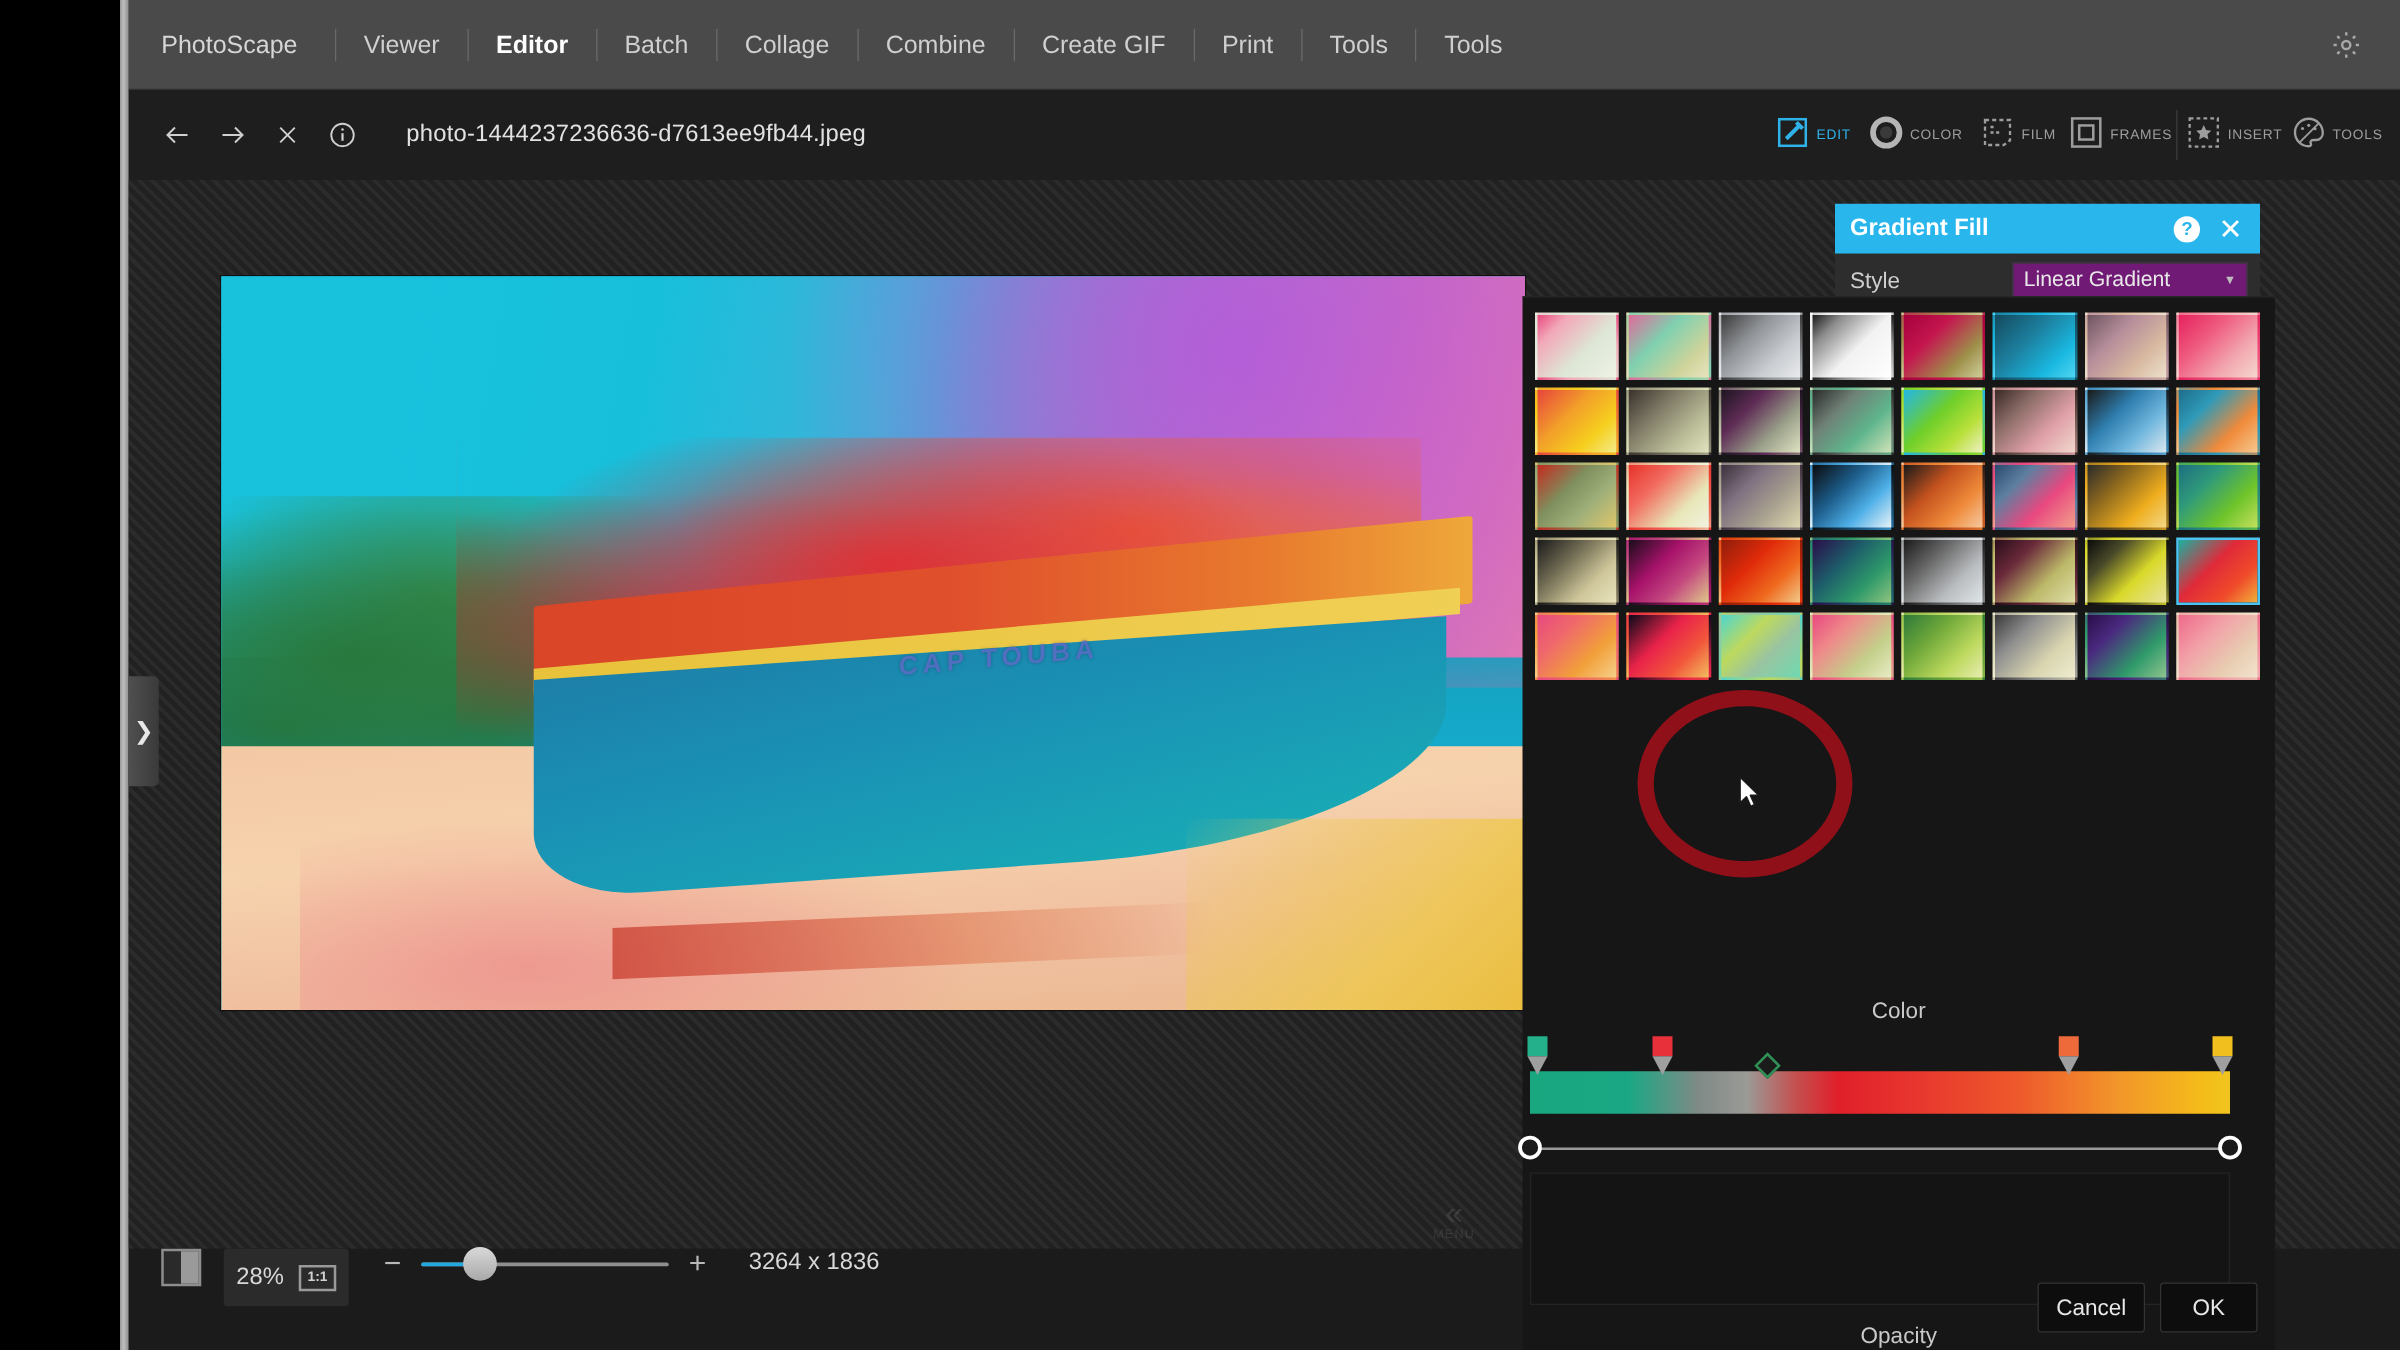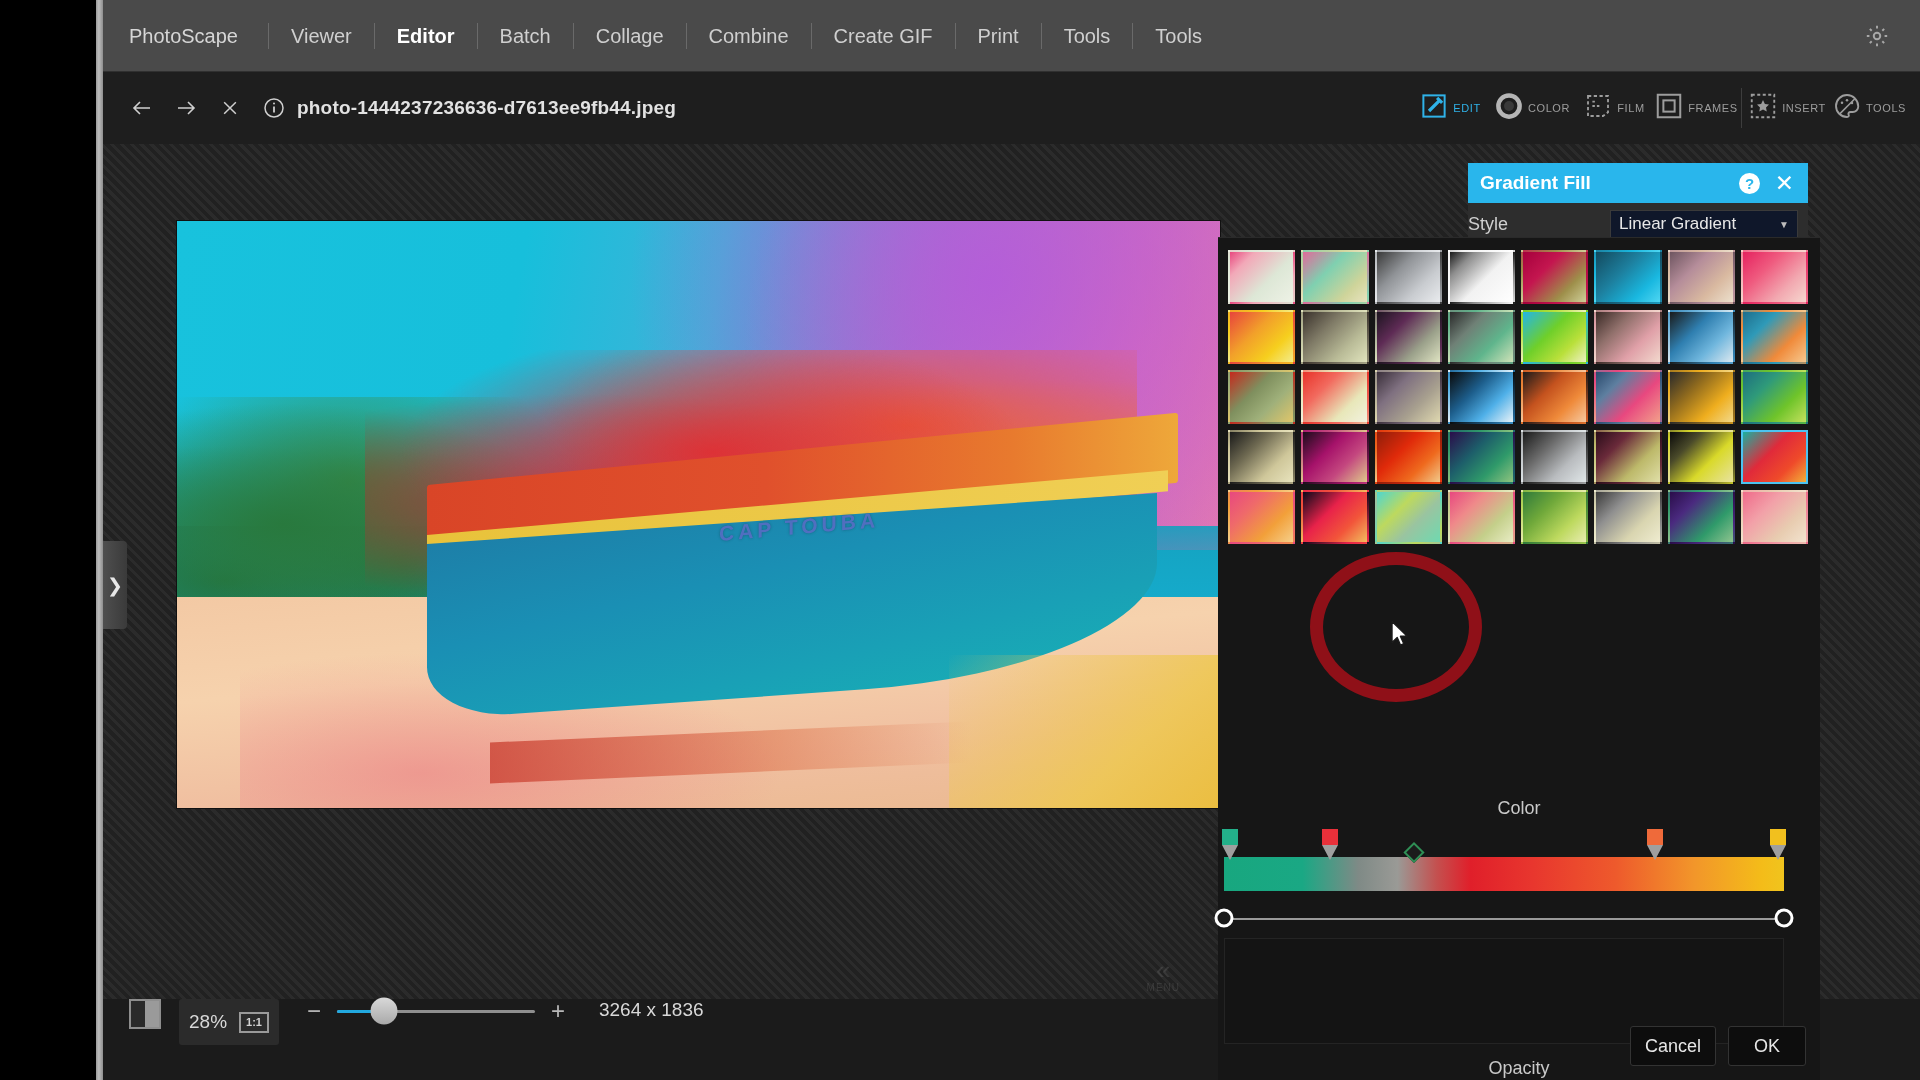--- a/index.html
+++ b/index.html
@@ -53,21 +53,21 @@
   
   .pathbar {
     position: absolute; left: 103px; top: 72px; width: 1817px; height: 72px;
     background: #1e1e1e;
     display: flex; align-items: center;
   }
   .nav-icons { display:flex; align-items:center; gap: 18px; padding-left: 26px; }
   .nav-ic { width: 26px; height: 26px; display:flex; align-items:center; justify-content:center;
             color:#cfcfcf; }
   .filename {
-    margin-left: 10px; font-size: 19px; color: #e2e2e2; letter-spacing: .2px; font-weight: bold;
+    margin-left: 38px; font-size: 19px; color: #e2e2e2; letter-spacing: .2px;
   }
 
   
   .toolbar {
     position: absolute; right: 10px; top: 0; height: 72px;
     display:flex; align-items:center;
   }
   .tool {
     width: 82px; height: 72px;
     display:flex; flex-direction: row; align-items:center; justify-content:center;
@@ -233,24 +233,24 @@
     background:#fff; color:#29b6ec; font-size:15px; font-weight:bold;
     display:flex; align-items:center; justify-content:center;
   }
   .gf-title .gf-close {
     position:absolute; right:14px; color:#fff; font-size:23px; line-height:1;
   }
   .gf-style-row {
     position:absolute; left:1468px; top:203px; width:340px; height:42px;
     background:#2d2d2d; display:flex; align-items:center;
   }
-  .gf-style-label { font-size:18px; color:#cfcfcf; }
+  .gf-style-label { margin-left:12px; font-size:18px; color:#cfcfcf; }
   .gf-style-select {
     position:absolute; right:10px; width:188px; height:28px;
-    background:#0f172a; color:#e8e8e8; font-size:17px;
+    background:#701a75; color:#e8e8e8; font-size:17px;
     display:flex; align-items:center; padding: 0 8px;
     border: 1px solid #3a3a3a;
   }
   .gf-style-select .caret { position:absolute; right:8px; font-size:10px; color:#bdbdbd; }
 
   
   .gf-body {
     position:absolute; left:1218px; top:237px; width:602px; height:843px;
     background:#161616; border-top:1px solid #2a2a2a;
   }

